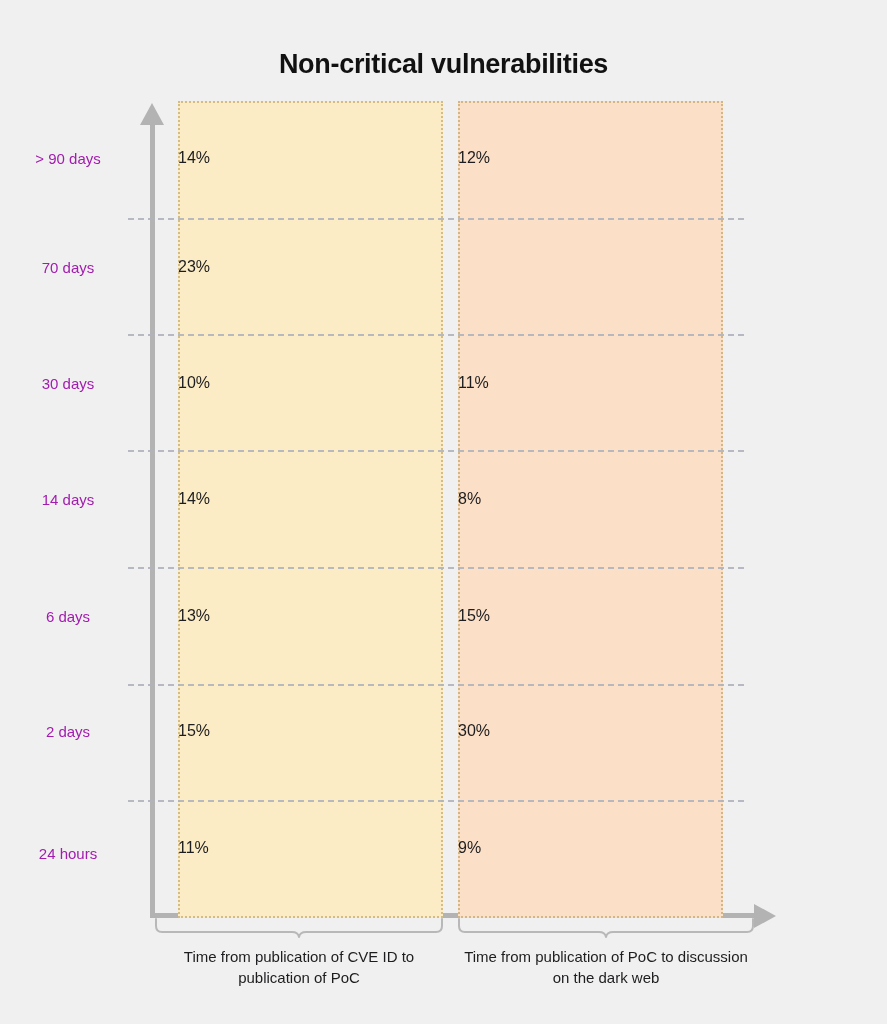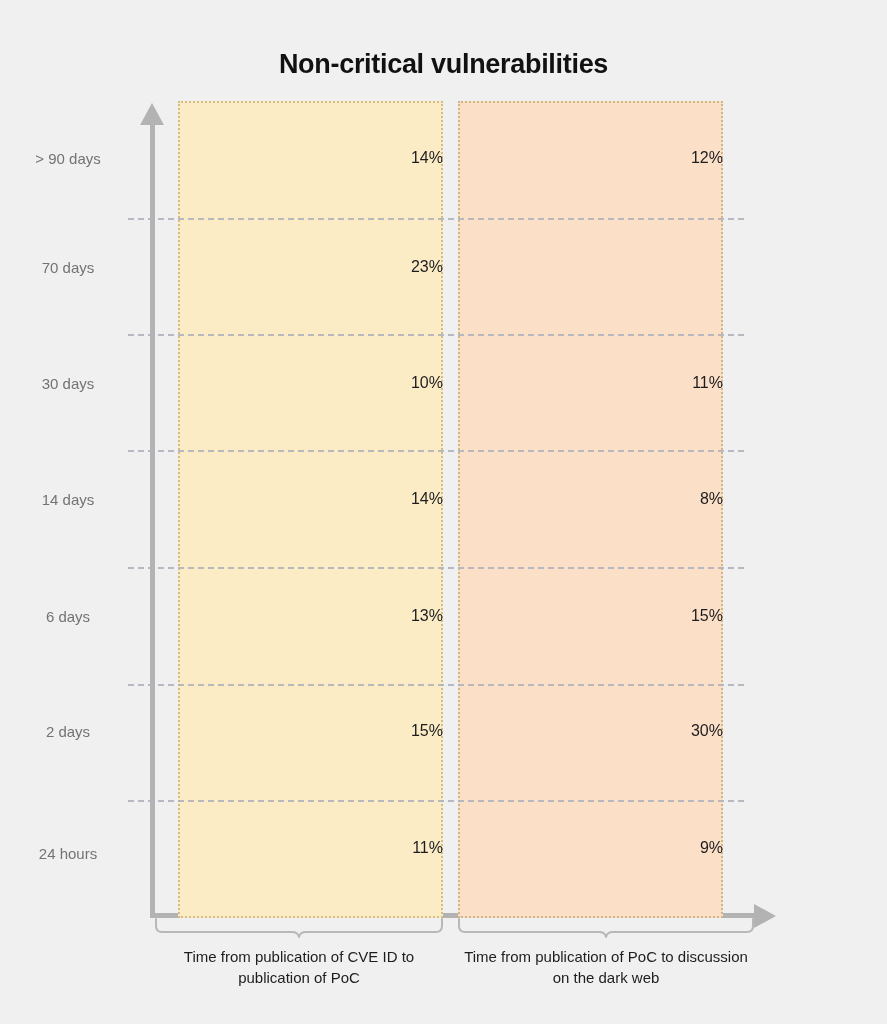--- a/index.html
+++ b/index.html
@@ -93,21 +93,21 @@
     opacity: 0.9;
   }
 
   
   .row-label {
     position: absolute;
     left: 0px;
     width: 136px;
     text-align: center;
     font-size: 15px;
-    color: #737373;
+    color: #a21caf;
     transform: translateY(-50%);
     white-space: nowrap;
   }
 
   
   .column {
     position: absolute;
     top: 101px;
     height: 817px;
     border: 2px dotted rgba(180,150,80,0.55);
@@ -121,21 +121,21 @@
   .column.col-1 {
     left: 458px;
     width: 265px;
     background: #fbdfc7;
   }
 
   
   .cell-value {
     position: absolute;
     width: 265px;
-    text-align: right;
+    text-align: left;
     font-size: 16px;
     color: #1d1d1f;
     transform: translateY(-50%);
   }
   .cell-value.col-0 { left: 178px; }
   .cell-value.col-1 { left: 458px; }
 
   
   .bracket {
     position: absolute;

